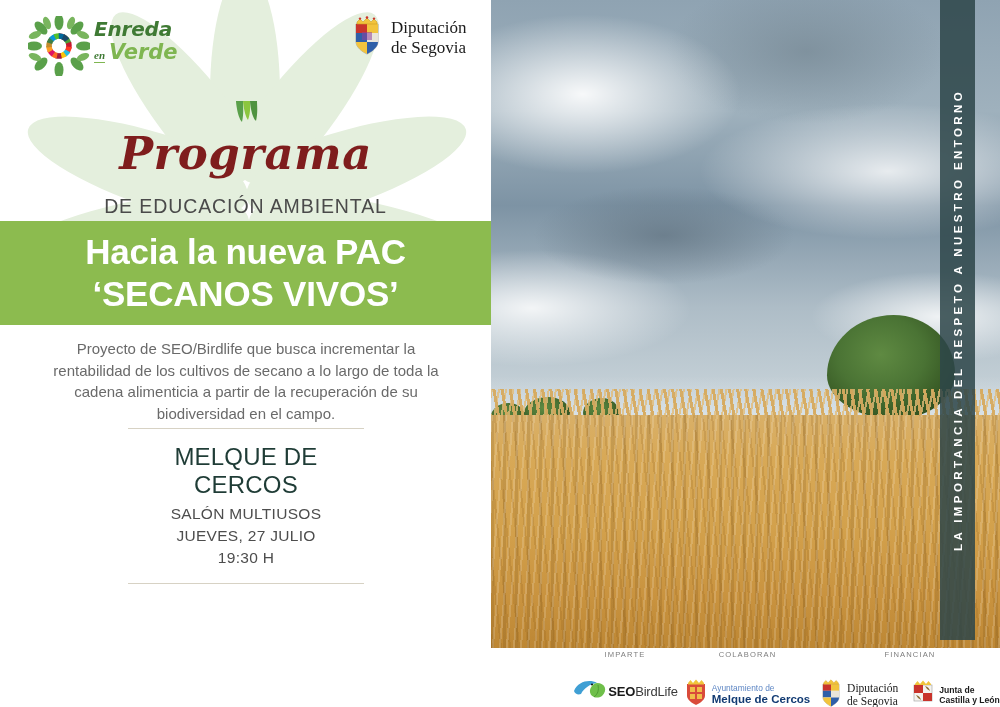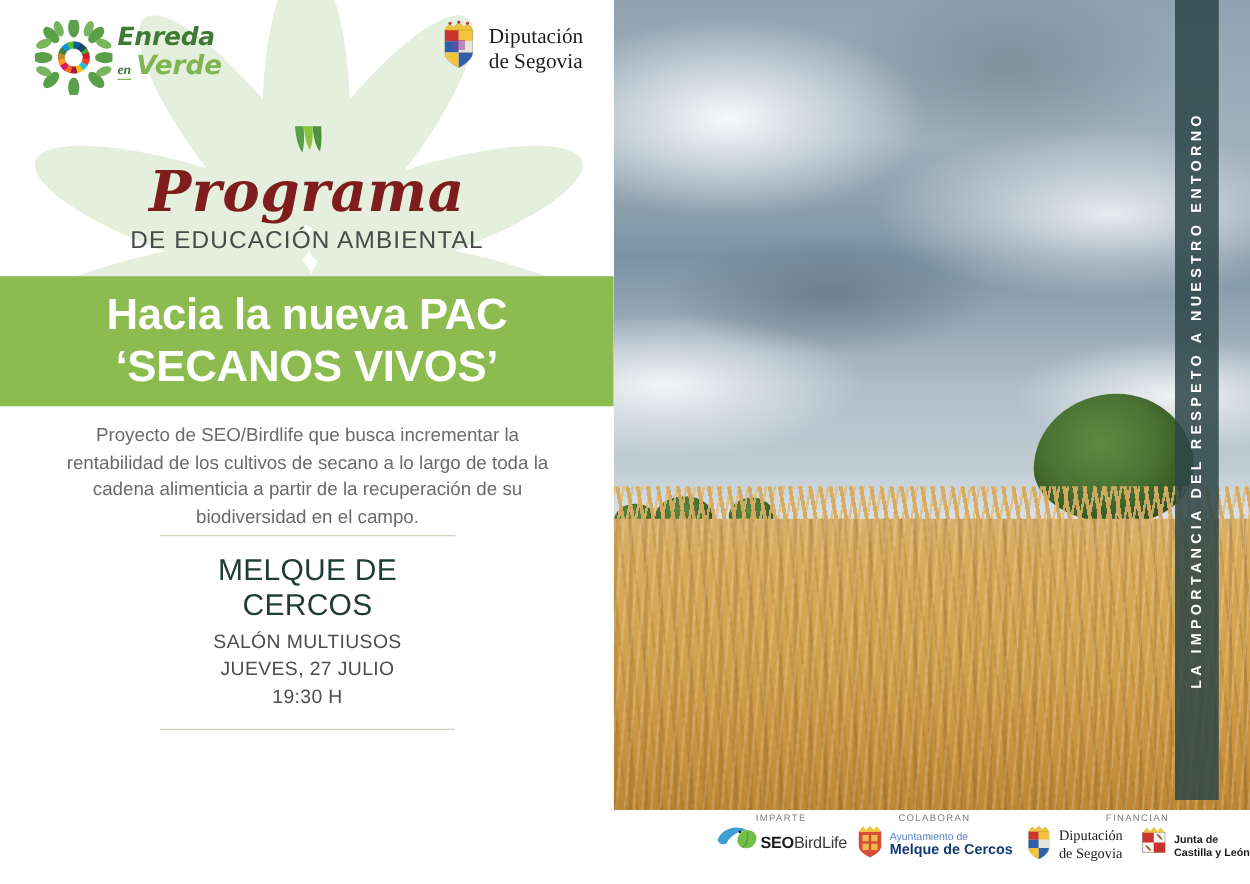--- a/index.html
+++ b/index.html
@@ -82,21 +82,21 @@
   }
   #leaf-mark { margin: 0 auto 2px; width: 30px; height: 30px; }
   #programa-title {
     font-family: "DejaVu Serif", serif;
     font-size: 45px; font-weight: 700; font-style: italic;
     color: #7f1d1d; letter-spacing: 0.5px; line-height: 52px;
   }
   #programa-sub {
     font-family: "Liberation Sans", sans-serif;
     font-size: 19.5px; font-weight: 400;
-    color: #4a4a4a; letter-spacing: 0.9px; margin-top: 1px;
+    color: #4a4a4a; letter-spacing: 0.9px; margin-top: 15px;
   }
 
   
   #green-banner {
     position: absolute; left: 0; top: 221px;
     width: 491px; height: 104px;
     background: #8cbb4f;
     display: flex; flex-direction: column;
     align-items: center; justify-content: center;
   }
@@ -220,21 +220,21 @@
   
   #footer {
     position: absolute; left: 575px; top: 650px;
     width: 425px; height: 57px;
     display: flex; align-items: flex-start; gap: 0;
   }
   .foot-group { display: flex; flex-direction: column; align-items: center; }
   .foot-label {
     font-family: "Liberation Sans", sans-serif;
     font-size: 7.6px; color: #7d7d7d; letter-spacing: 1.1px;
-    margin-bottom: 0;
+    margin-bottom: 19px;
   }
   .foot-logos { display: flex; align-items: center; gap: 14px; }
   .logo-cell { display: flex; align-items: center; gap: 5px; }
 
   #seo-logo { display: flex; flex-direction: row; align-items: center; }
   .seo-word { display: flex; align-items: baseline; margin-top: 1px; }
   .seo-bold {
     font-family: "Liberation Sans", sans-serif;
     font-size: 13px; font-weight: 700; color: #1a1a1a; letter-spacing: -0.2px;
   }

